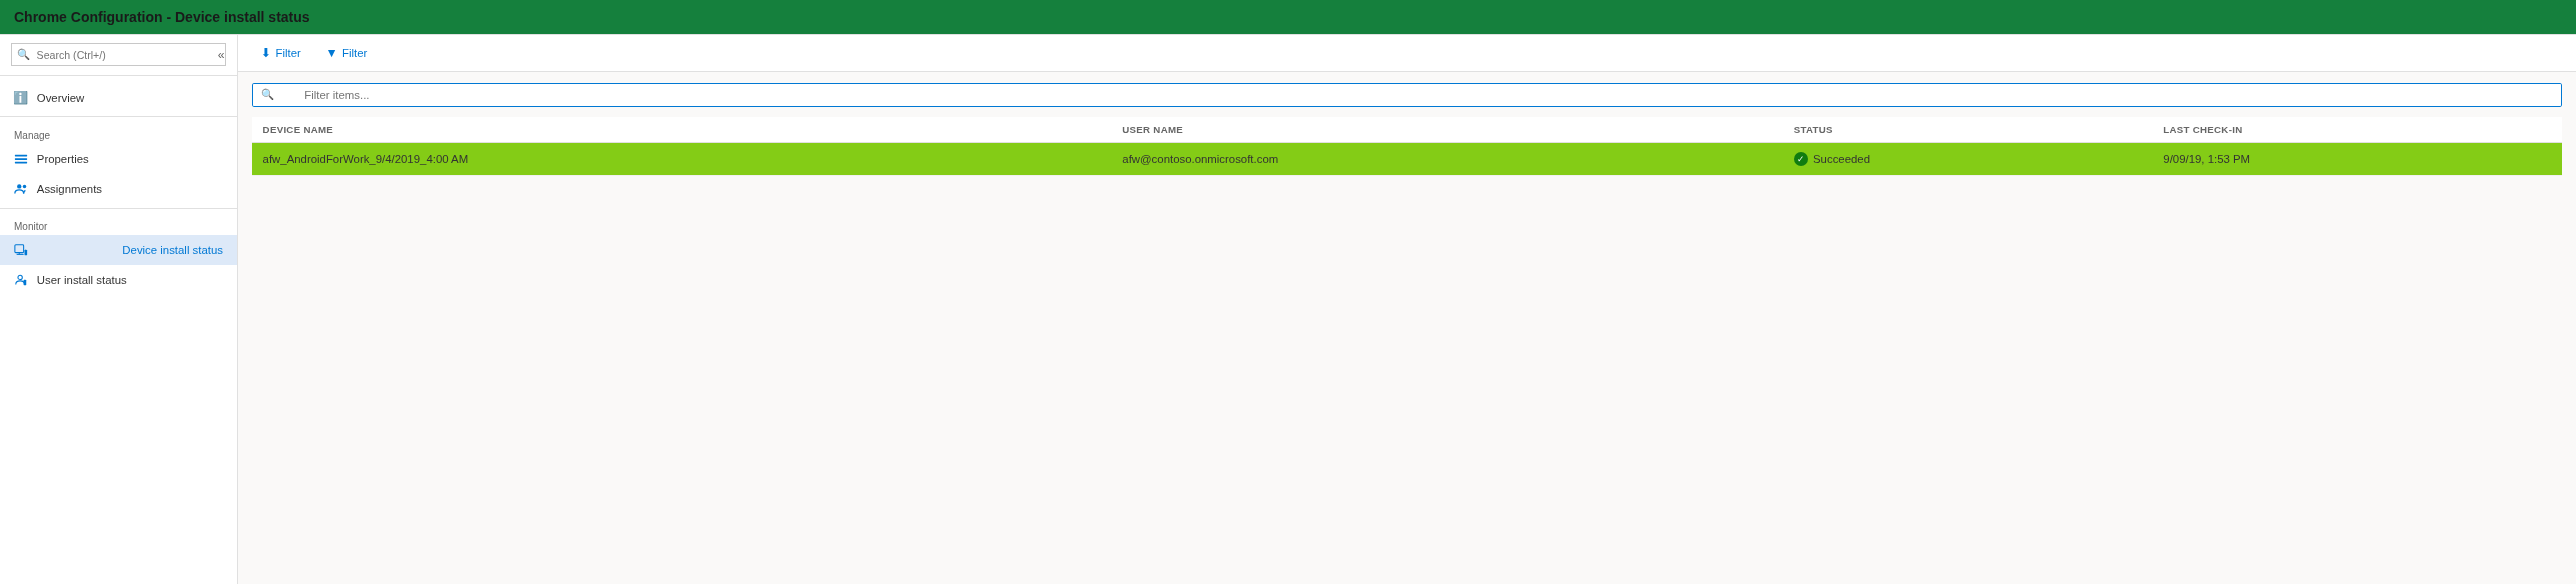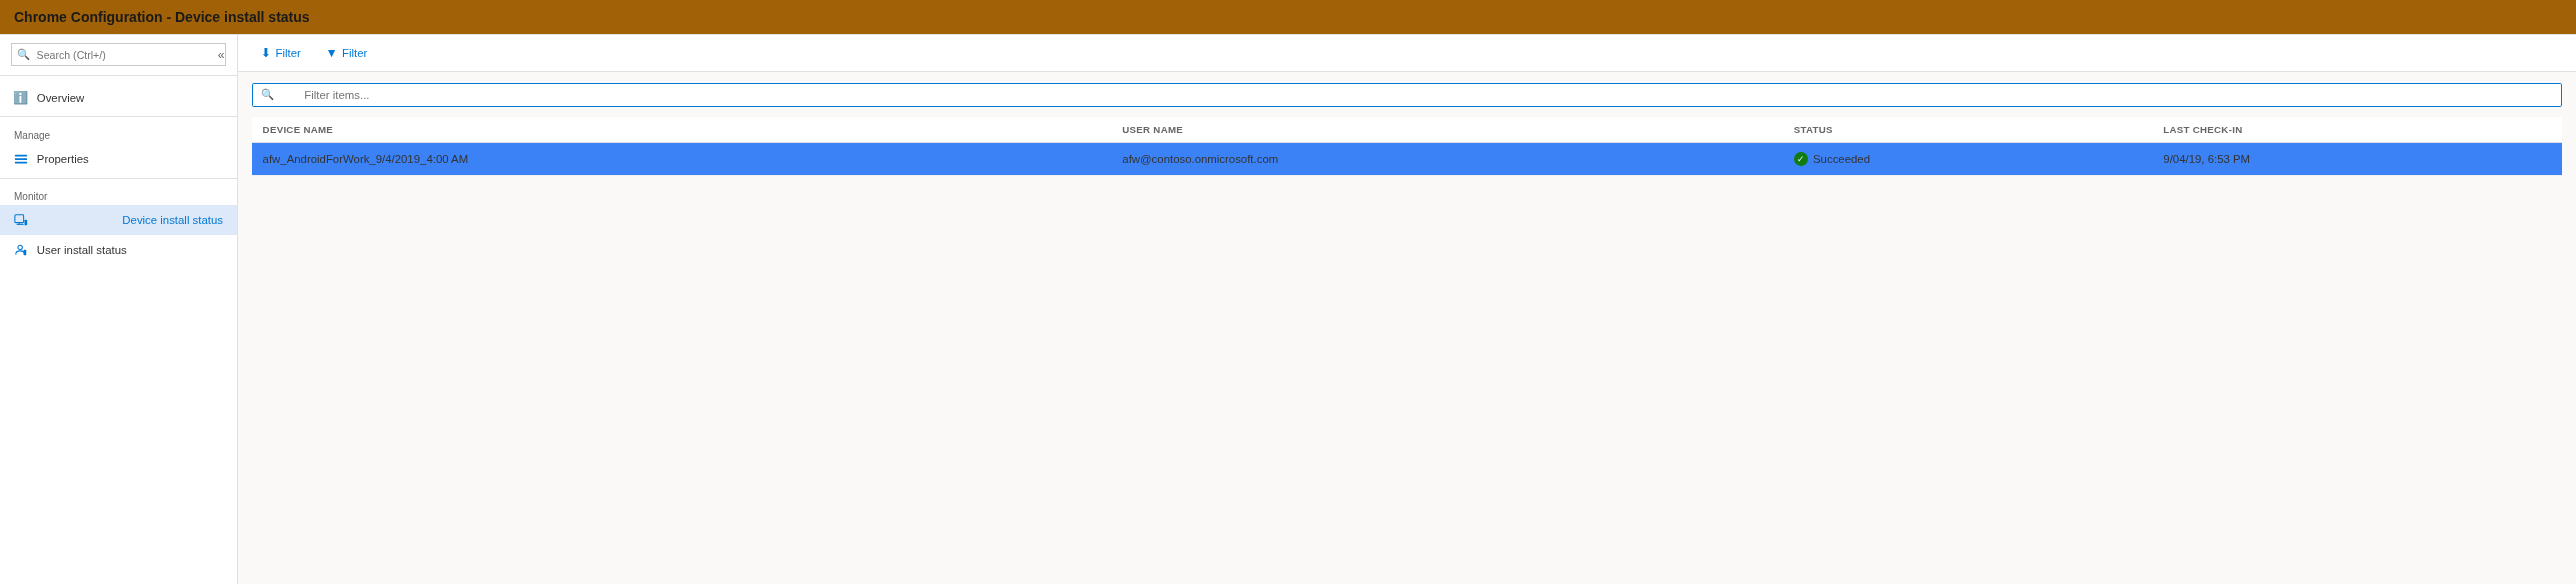--- a/index.html
+++ b/index.html
@@ -4,21 +4,21 @@
   <style>
     * { box-sizing: border-box; margin: 0; padding: 0; }
     body { font-family: 'Segoe UI', Arial, sans-serif; font-size: 11.4px; background: #fff; color: #333; display: flex; flex-direction: column; height: 100vh; overflow: hidden; }
 
     .title-bar {
       padding: 8.8px 14px;
       font-size: 14px;
       font-weight: 600;
       color: #1a1a1a;
       border-bottom: 0.9px solid #e0e0e0;
-      background: #a16207;
+      background: #15803d;
     }
 
     .main-layout {
       display: flex;
       flex: 1;
       overflow: hidden;
     }
 
     
     .sidebar {
@@ -172,21 +172,21 @@
       font-size: 11.4px;
       color: #666;
       flex: 1;
       background: transparent;
       margin-left: 24px;
     }
 
     .data-table {
       width: 100%;
       border-collapse: collapse;
-      background: #3b82f6;
+      background: #84cc16;
     }
 
     .data-table th {
       text-align: left;
       padding: 7px 10.6px;
       font-size: 9.7px;
       font-weight: 600;
       color: #666;
       text-transform: uppercase;
       letter-spacing: 0.03em;
@@ -249,20 +249,31 @@
         <span class="item-icon">
           <svg width="14" height="14" viewBox="0 0 16 16" fill="none" xmlns="http://www.w3.org/2000/svg">
             <rect x="1" y="3" width="14" height="2" rx="0.5" fill="#0078d4"></rect>
             <rect x="1" y="7" width="14" height="2" rx="0.5" fill="#0078d4"></rect>
             <rect x="1" y="11" width="14" height="2" rx="0.5" fill="#0078d4"></rect>
           </svg>
         </span>
         <span>Properties</span>
       </div>
 
+      <div class="sidebar-item">
+        <span class="item-icon">
+          <svg width="14" height="14" viewBox="0 0 16 16" fill="#0078d4" xmlns="http://www.w3.org/2000/svg">
+            <circle cx="6" cy="5" r="2.5" fill="#0078d4"></circle>
+            <path d="M1 13c0-2.761 2.239-4 5-4s5 1.239 5 4" stroke="#0078d4" stroke-width="1.5" fill="none"></path>
+            <circle cx="12" cy="5" r="2" fill="#0078d4"></circle>
+            <path d="M11 13c0-1.5 0.8-2.8 2-3.5" stroke="#0078d4" stroke-width="1.5" fill="none"></path>
+          </svg>
+        </span>
+        <span>Assignments</span>
+      </div>
 
       <div class="sidebar-divider"></div>
 
       <div class="sidebar-section-label">Monitor</div>
 
       <div class="sidebar-item active">
         <span class="item-icon">
           <svg width="14" height="14" viewBox="0 0 16 16" fill="none" xmlns="http://www.w3.org/2000/svg">
             <rect x="1" y="2" width="10" height="9" rx="1" stroke="#0078d4" stroke-width="1.2" fill="none"></rect>
             <path d="M3 13h8" stroke="#0078d4" stroke-width="1.2"></path>
@@ -320,20 +331,20 @@
         <tbody id="table-body">
         <tr>
               <td>afw_AndroidForWork_9/4/2019_4:00 AM</td>
               <td>afw@contoso.onmicrosoft.com</td>
               <td>
                 <div class="status-cell">
                   <span class="status-icon-success">✓</span>
                   <span>Succeeded</span>
                 </div>
               </td>
-              <td>9/04/19, 6:53 PM</td>
+              <td>9/09/19, 1:53 PM</td>
             </tr>
           </tbody>
       </table>
     </div>
   </div>
 </div>
 
 
 </body></html>

